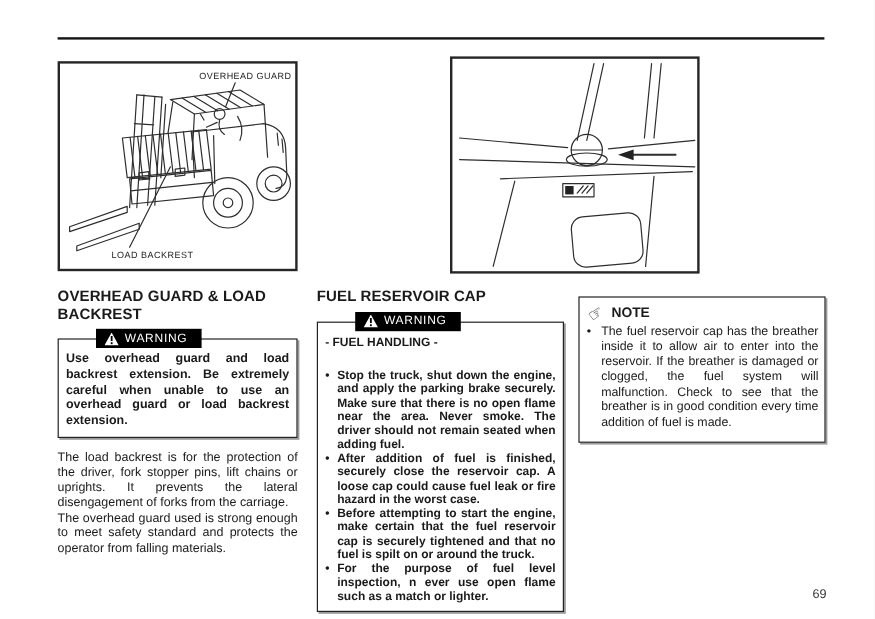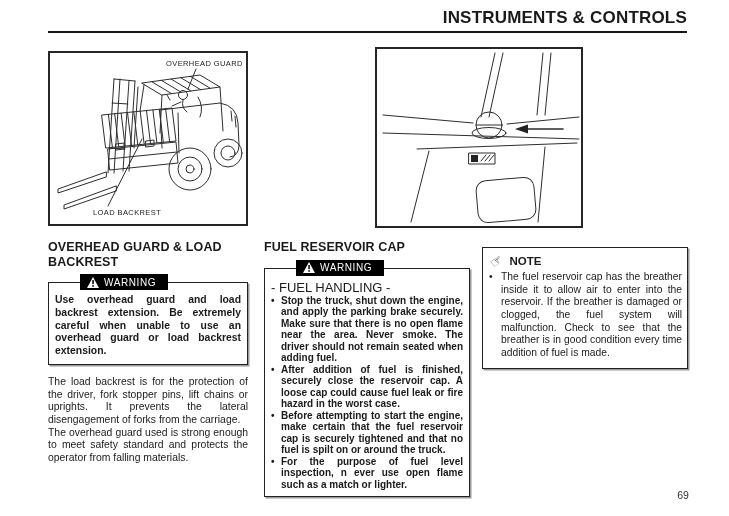--- a/index.html
+++ b/index.html
@@ -35,21 +35,21 @@
   .warning-box {
     position:relative; margin-top:13px; border:1.5px solid #222;
     box-shadow:1.5px 1.5px 0 #9a9a9a; padding:11px 6px 6px 6px; background:#fff;
   }
   .warning-tag {
     position:absolute; top:-9px; left:7px; background:#000; color:#fff;
     font-weight:normal; font-size:10px; letter-spacing:0.6px;
     padding:2.5px 12px 2.5px 7px; display:inline-flex; align-items:center; gap:5px;margin-left:24px;
   }
   .warning-text { margin:0; font-weight:bold; font-size:10.4px; line-height:1.23; text-align:justify; }
-  .warning-sub { margin:0 0 0; font-weight:normal; font-size:13px; }
+  .warning-sub { margin:0 0 17px; font-weight:bold; font-size:10px; }
 
   .body-text { margin:11px 0 0; font-size:10.4px; line-height:1.22; text-align:justify; }
   .col-left .body-text + .body-text { margin-top:0; }
   .col-right .body-text { margin:2px 0 0; }
 
   .bullet { display:flex; }
   .bullet .dot { width:10px; flex:none; }
   .bullet .btext { flex:1; text-align:justify; }
   .warning-box .bullet { font-weight:bold; font-size:10px; line-height:1.15; }
   .warning-box .bullet .dot { font-size:10px; }
@@ -63,21 +63,20 @@
   .note-box .bullet { font-size:10.3px; line-height:1.23; }
   .note-box .bullet .dot { width:12px; text-align:left; }
 
   .page-num { position:absolute; top:489px; left:668px; width:30px; text-align:center; font-size:10.5px; color:#333; }
 </style>
 </head>
 <body>
 
 <div class="page">
 
-  <h1 class="page-title">INSTRUMENTS &amp; CONTROLS</h1>
   <div class="header-rule"></div>
 
   <figure class="fig fig-forklift">
     <svg width="196" height="171" viewBox="0 0 196 171">
       <g class="line-art">
 
         <line x1="146" y1="16" x2="138" y2="36"></line>
         <line x1="58" y1="153" x2="92" y2="86"></line>
 
         <path d="M92,30 L150,22 L170,34 L112,42 Z"></path>

